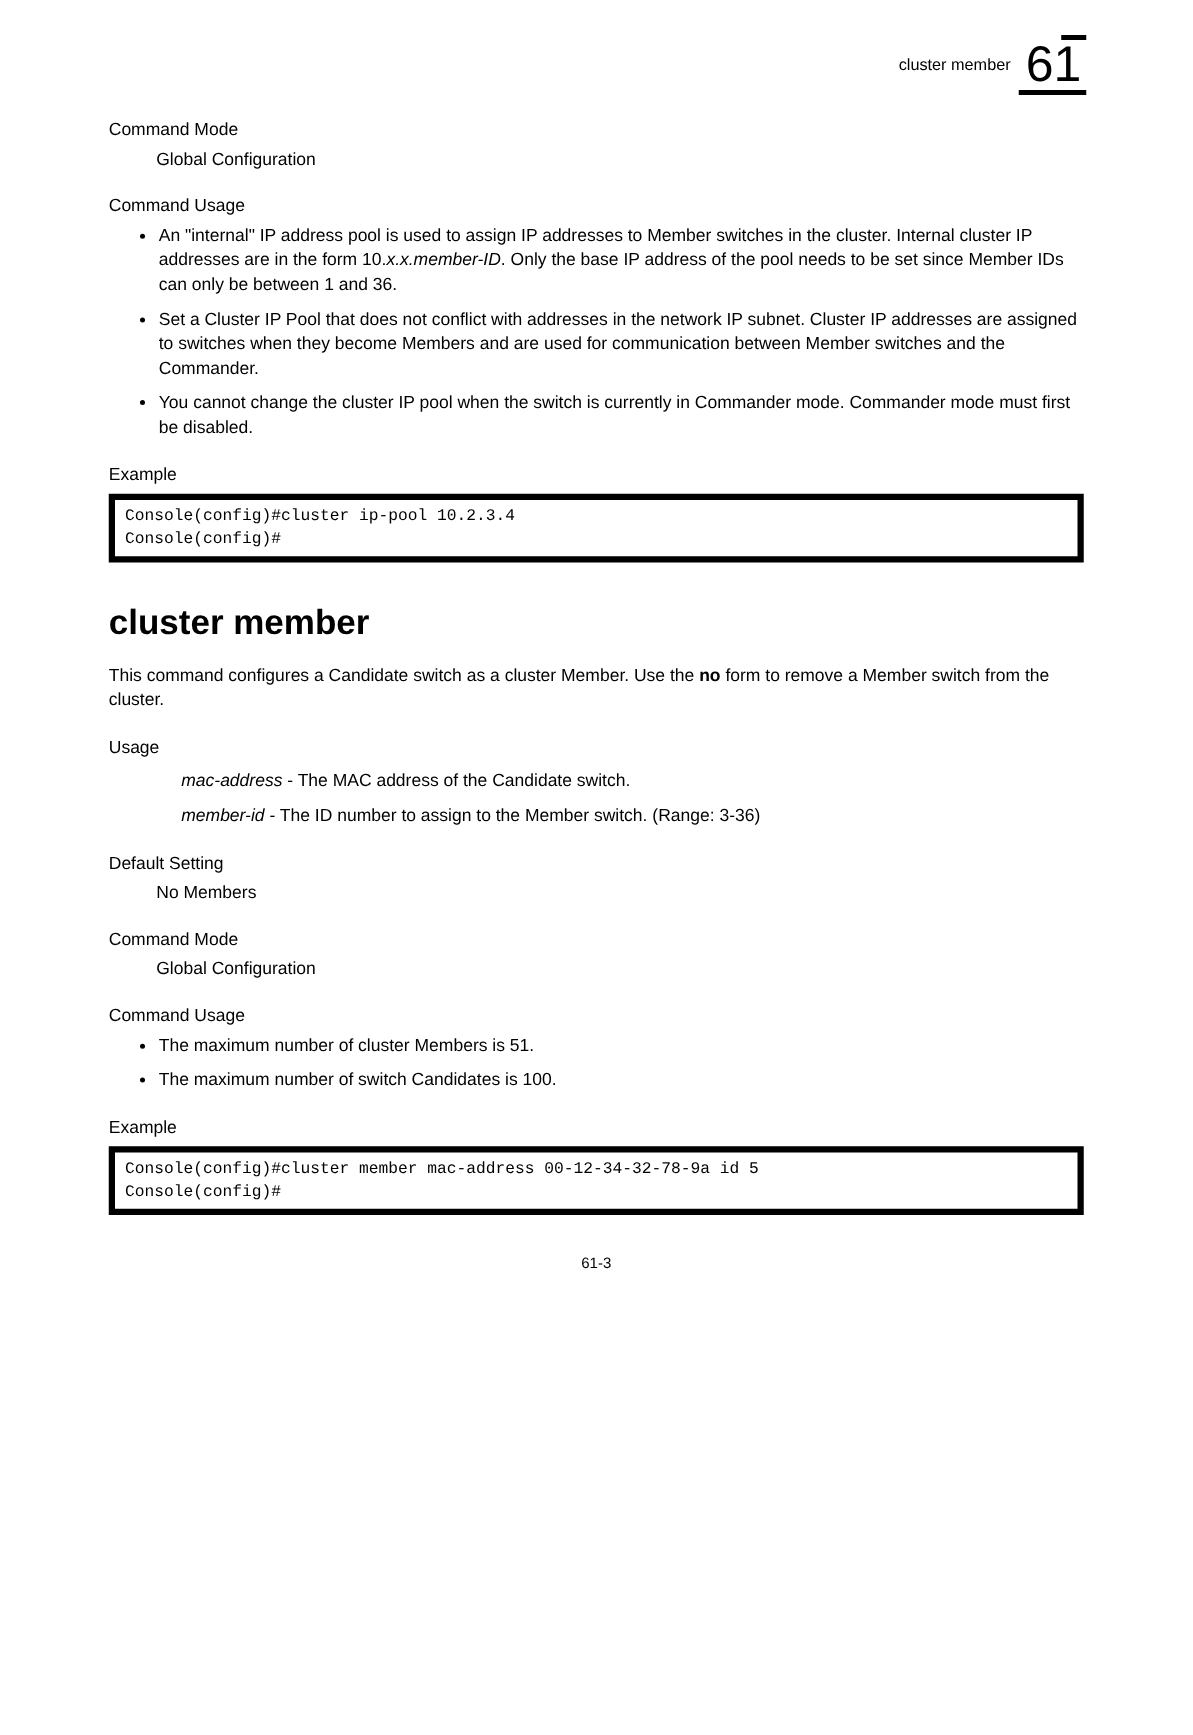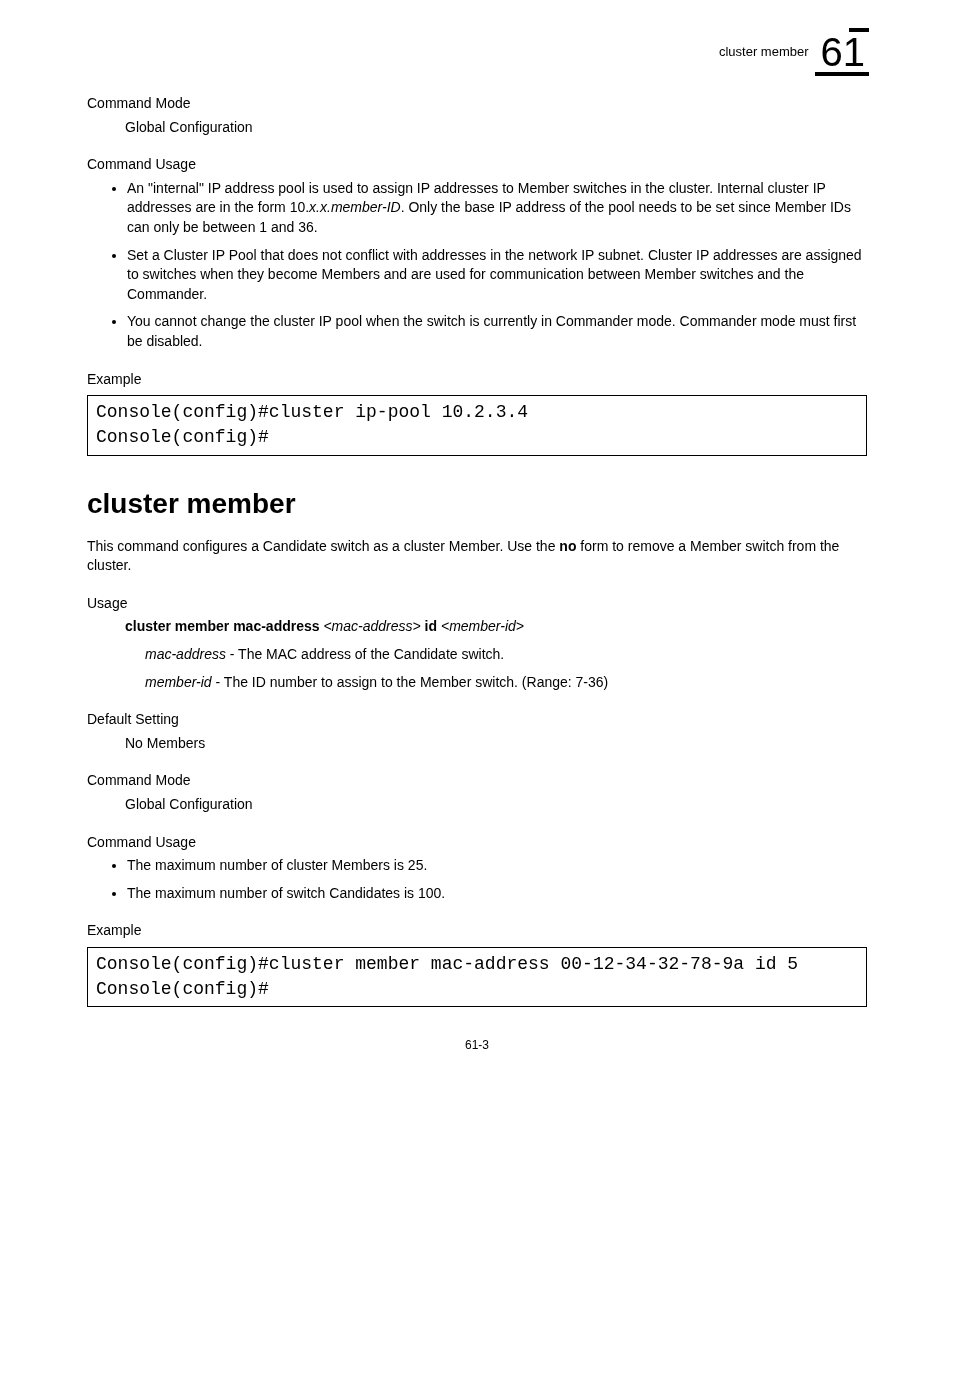--- a/index.html
+++ b/index.html
@@ -25,24 +25,24 @@
     ul {
       margin-left: 20px;
       padding-left: 20px;
       margin-top: 4px;
       margin-bottom: 8px;
     }
     li {
       margin-bottom: 8px;
     }
     .code-block {
-      border: 1px solid #000000;
+      border: 5px solid #000000;
       padding: 4px 8px;
       font-family: "Courier New", monospace;
-      font-size: 18px;
+      font-size: 13px;
       margin-top: 6px;
       margin-bottom: 20px;
       white-space: pre-wrap;
     }
     h1.cmd-title {
       font-family: Arial, Helvetica, sans-serif;
       font-size: 28px;
       font-weight: bold;
       margin-top: 28px;
       margin-bottom: 14px;
@@ -126,43 +126,37 @@
 Console(config)#</div>
 
 <h1 class="cmd-title">cluster member</h1>
 
 <p class="main-desc">
   <span>This command configures a Candidate switch as a cluster Member. Use the </span><b>no</b><span> form to remove a Member switch from the cluster.</span>
 </p>
 
 <div class="section-heading">Usage</div>
 <div class="syntax-block">
-  <div>
-    <span class="bold">cluster member mac-address</span>
-    <span class="italic">&lt;mac-address&gt;</span>
-    <span class="bold">id</span>
-    <span class="italic">&lt;member-id&gt;</span>
-  </div>
 </div>
 <p class="param-desc">
   <i>mac-address</i><span> - The MAC address of the Candidate switch.</span>
 </p>
 <p class="param-desc">
-  <i>member-id</i><span> - The ID number to assign to the Member switch. (Range: 7-36)</span>
+  <i>member-id</i><span> - The ID number to assign to the Member switch. (Range: 3-36)</span>
 </p>
 
 <div class="section-heading">Default Setting</div>
 <p class="indented-text">No Members</p>
 
 <div class="section-heading">Command Mode</div>
 <p class="indented-text">Global Configuration</p>
 
 <div class="section-heading">Command Usage</div>
 <ul>
-  <li>The maximum number of cluster Members is 25.</li>
+  <li>The maximum number of cluster Members is 51.</li>
   <li>The maximum number of switch Candidates is 100.</li>
 </ul>
 
 <div class="section-heading">Example</div>
 <div class="code-block">Console(config)#cluster member mac-address 00-12-34-32-78-9a id 5
 Console(config)#</div>
 
 <div class="footer">61-3</div>
 
 </body></html>

